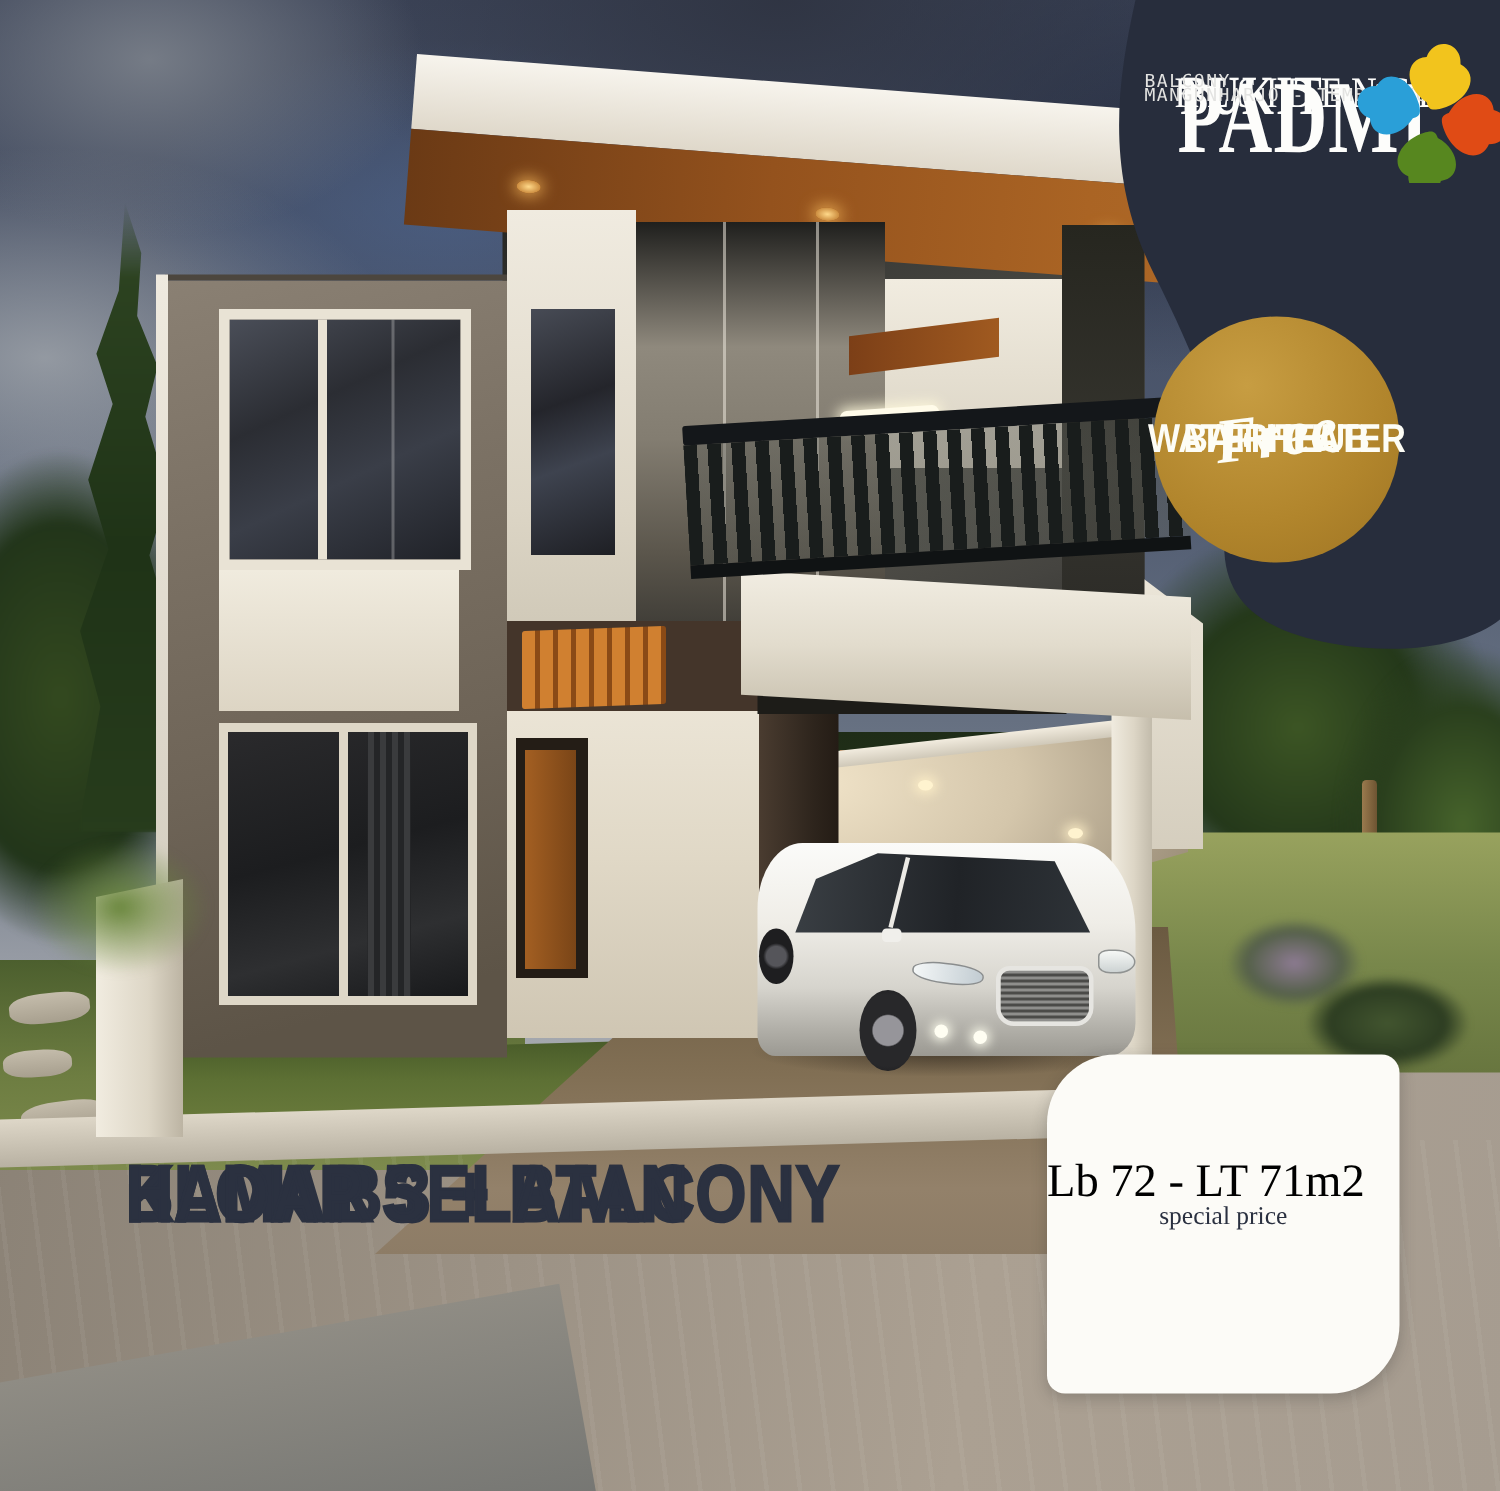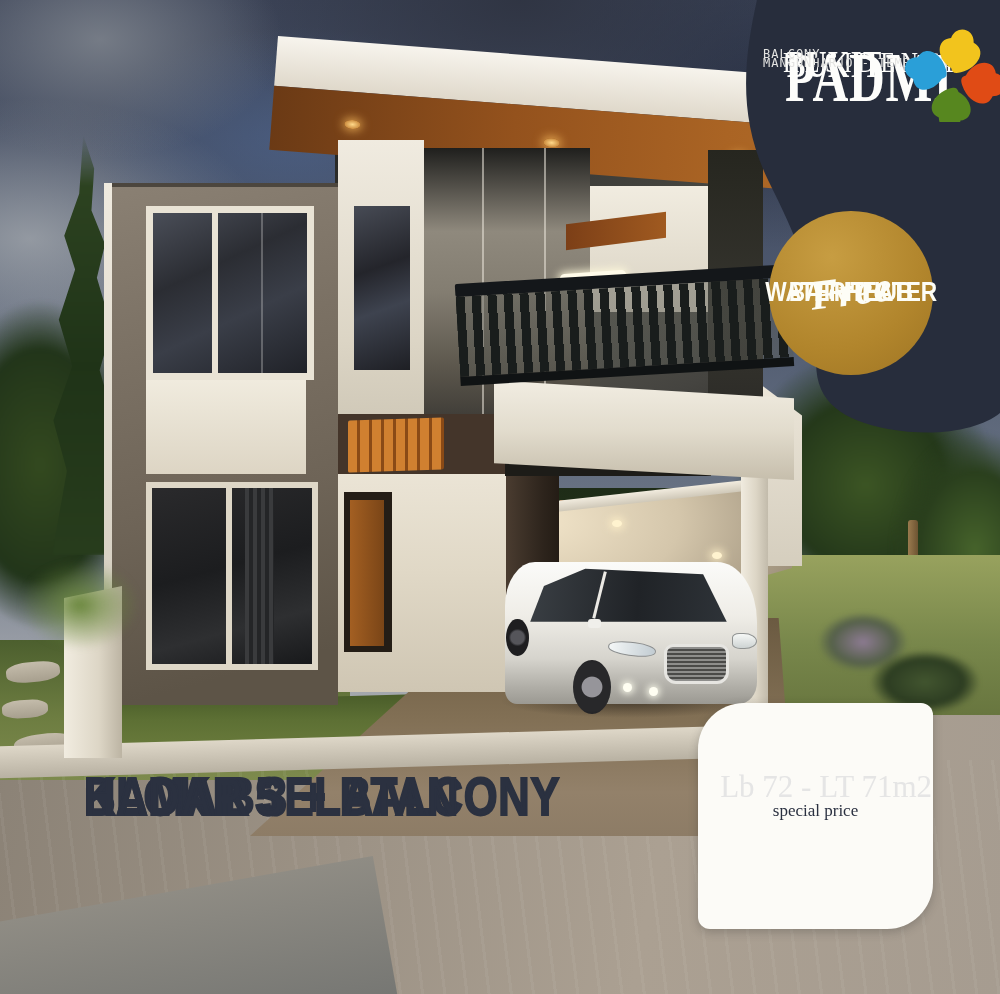--- a/index.html
+++ b/index.html
@@ -183,21 +183,21 @@
     font-size:42px;line-height:1;transform:rotate(-7deg);margin-top:-4px;}
   .badge-line{font-weight:bold;font-size:27px;line-height:1.18;letter-spacing:0;transform:scaleX(.84);white-space:nowrap;}
 
   
   .promo-card{left:698px;top:703px;width:235px;height:226px;z-index:60;background:#fcfbf7;
     border-radius:46px 12px 46px 12px;box-shadow:0 3px 10px rgba(40,40,40,.25);}
   .promo-header{left:723px;top:699px;width:199px;height:64px;z-index:61;background:#242b39;border-radius:8px;
     display:flex;align-items:center;justify-content:center;}
   .promo-header span{position:relative;color:#c9953b;font-weight:bold;font-size:44px;letter-spacing:2px;
     transform:scaleX(.92);white-space:nowrap;}
-  .promo-size{left:698px;top:769px;width:234px;z-index:61;text-align:right;color:#e5e5e5;
+  .promo-size{left:698px;top:769px;width:234px;z-index:61;text-align:left;color:#000000;
     font-family:"Liberation Serif","DejaVu Serif",serif;font-size:31px;white-space:nowrap;}
   .promo-label{left:698px;top:801px;width:235px;z-index:61;text-align:center;color:#2a3040;
     font-family:"Liberation Serif","DejaVu Serif",serif;font-size:17px;}
   .promo-price{left:698px;top:824px;width:235px;height:100px;z-index:61;display:flex;align-items:flex-end;
     justify-content:center;color:#222938;font-family:"Liberation Serif","DejaVu Serif",serif;}
   .promo-price *{position:relative;}
   .price-currency{font-size:33px;line-height:1;margin:0 0 28px 0;}
   .price-amount{font-size:98px;line-height:.88;letter-spacing:-4px;}
   .price-unit{font-size:29px;line-height:1;margin:0 0 12px 4px;}
 

